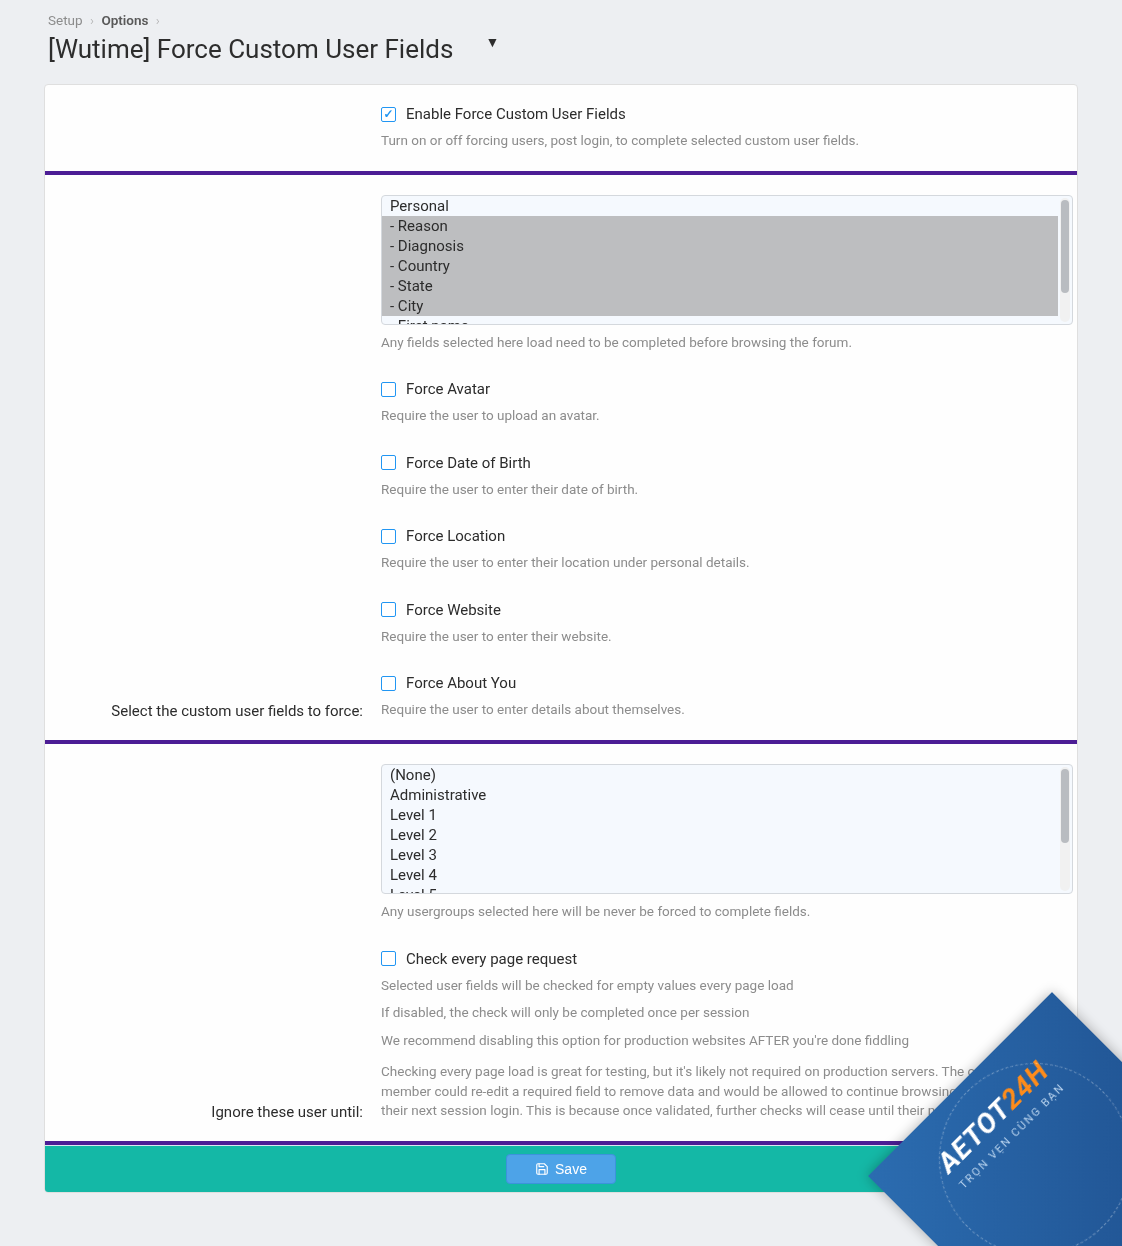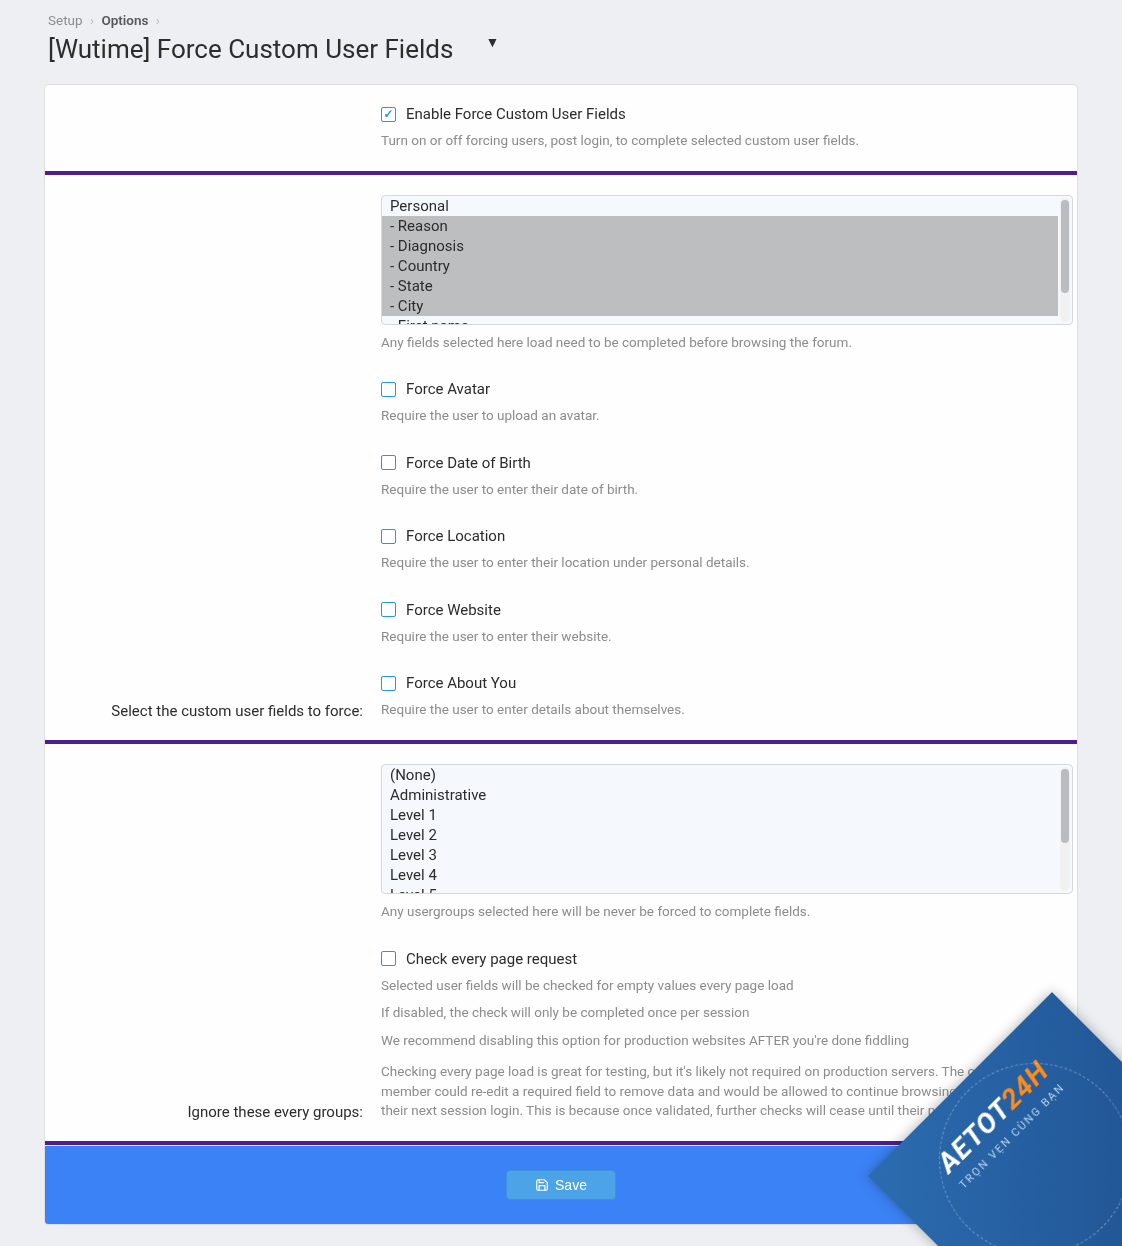--- a/index.html
+++ b/index.html
@@ -150,23 +150,23 @@
       padding: 1px 8px;
       font-size: 15px;
       color: #2c2c2c;
       white-space: nowrap;
       cursor: pointer;
     }
     .listbox-item.selected {
       background: #bdbec0;
     }
     .panel-footer {
-      background: #3b82f6;
+      background: #14b8a6;
       border-top: 1px solid #dbe6ef;
-      padding: 24px 18px;
+      padding: 8px 18px;
       text-align: center;
     }
     .save-btn {
       background: #4da3e8;
       border: 1px solid #3c93dc;
       color: #fff;
       font-size: 14px;
       padding: 6px 28px;
       border-radius: 4px;
       cursor: pointer;
@@ -309,21 +309,21 @@
           <div class="cb-row">
             <span class="cb"></span>
             <span class="cb-label">Force About You</span>
           </div>
           <div class="help-text">Require the user to enter details about themselves.</div>
         </div>
       </div>
     </div>
 
     <div class="option-section">
-      <div class="option-label-col">Ignore these every groups:</div>
+      <div class="option-label-col">Ignore these user until:</div>
       <div class="option-content-col">
         <div class="option-block">
           <div class="listbox-wrap">
             <div class="listbox-scroll" id="groups-list">
                 <div class="listbox-item">(None)</div>
                 <div class="listbox-item">Administrative</div>
                 <div class="listbox-item">Level 1</div>
                 <div class="listbox-item">Level 2</div>
                 <div class="listbox-item">Level 3</div>
                 <div class="listbox-item">Level 4</div>

